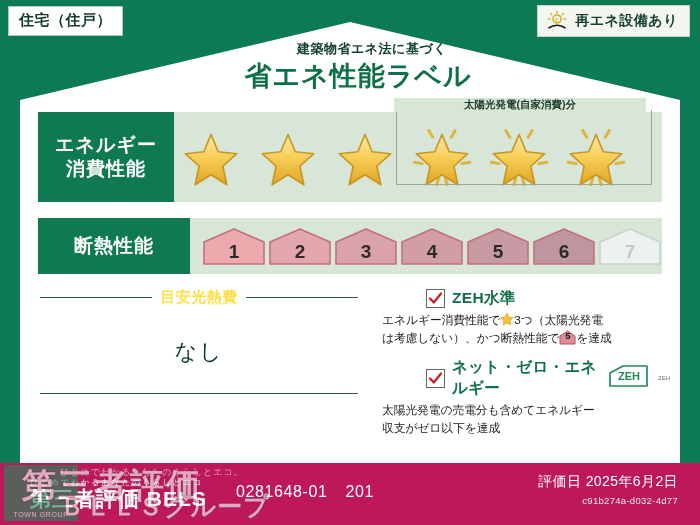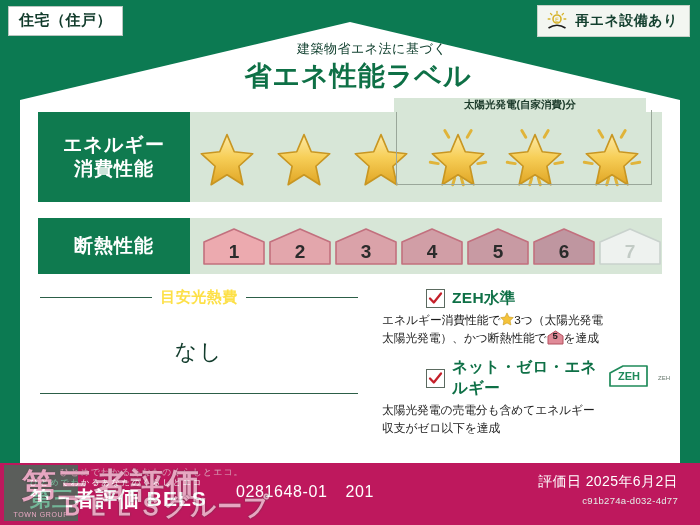--- a/index.html
+++ b/index.html
@@ -34,34 +34,34 @@
   .renew{
     position:absolute;right:10px;top:5px;
     background:#f3f6f1;border:1px solid #c7d2c9;
     display:flex;align-items:center;gap:7px;
     padding:4px 11px 4px 8px;z-index:6;
   }
   .renew .txt{font-size:14px;font-weight:bold;color:#14402f;letter-spacing:.5px;text-align:center;}
 
   
   .titles{position:absolute;left:0;top:40px;width:700px;text-align:center;z-index:5;}
-  .sub-title{font-size:13px;font-weight:normal;color:#11402f;letter-spacing:.5px;padding-left:44px;}
+  .sub-title{font-size:13px;font-weight:bold;color:#11402f;letter-spacing:.5px;padding-left:44px;}
   .main-title{font-size:27px;font-weight:bold;color:#0e7046;letter-spacing:1px;margin-top:0;padding-left:16px;}
 
   
   .row{position:absolute;display:flex;align-items:stretch;}
   .row-head{
     background:#0f7a4f;color:#fff;display:flex;flex-direction:column;
     align-items:center;justify-content:center;
     font-size:19px;font-weight:bold;letter-spacing:1px;line-height:1.25;
   }
   .row-body{background:#d7e6d7;display:flex;align-items:center;}
 
   #row-energy{left:38px;top:112px;width:624px;height:90px;}
-  #row-energy .row-head{width:152px;}
+  #row-energy .row-head{width:136px;}
   #row-energy .row-body{flex:1;padding-left:0;}
 
   #row-insul{left:38px;top:218px;width:624px;height:56px;}
   #row-insul .row-head{width:152px;font-size:19px;}
   #row-insul .row-body{flex:1;padding-left:12px;}
 
   
   .stars{display:flex;align-items:center;gap:3px;position:relative;}
   .star-wrap{position:relative;width:74px;height:72px;display:flex;align-items:center;justify-content:center;}
   .star{width:66px;height:66px;}
@@ -384,21 +384,21 @@
         <div class="check">
           <svg width="15" height="15" viewBox="0 0 15 15">
             <path d="M2 7.5 L5.8 11.5 L13 2.5" fill="none" stroke="#c4202a" stroke-width="2.3" stroke-linecap="round" stroke-linejoin="round"></path>
           </svg>
         </div>
         <div class="crit-title">ZEH水準</div>
       </div>
       <div class="crit-desc">
         <span>エネルギー消費性能で</span><svg class="mini-star" viewBox="0 0 24 24">
             <path d="M12 1.6 L15.3 8.6 L22.8 9.6 L17.3 14.8 L18.7 22.3 L12 18.7 L5.3 22.3 L6.7 14.8 L1.2 9.6 L8.7 8.6 Z" fill="#f5c33b" stroke="#c79a1c" stroke-width="1"></path>
-          </svg><span>3つ（太陽光発電</span><br><span>太陽光発電）、かつ断熱性能で</span><span class="mini-house"><svg width="17" height="15" viewBox="0 0 17 15">
+          </svg><span>3つ（太陽光発電</span><br><span>は考慮しない）、かつ断熱性能で</span><span class="mini-house"><svg width="17" height="15" viewBox="0 0 17 15">
               <path d="M1 14 L1 6 L8.5 1 L16 6 L16 14 Z" fill="#e08b98" stroke="#b4505f" stroke-width="1"></path>
             </svg><span>5</span></span><span>を達成</span>
       </div>
     </div>
 
     <div class="crit-item">
       <div class="crit-top">
         <div class="check">
           <svg width="15" height="15" viewBox="0 0 15 15">
             <path d="M2 7.5 L5.8 11.5 L13 2.5" fill="none" stroke="#c4202a" stroke-width="2.3" stroke-linecap="round" stroke-linejoin="round"></path>

